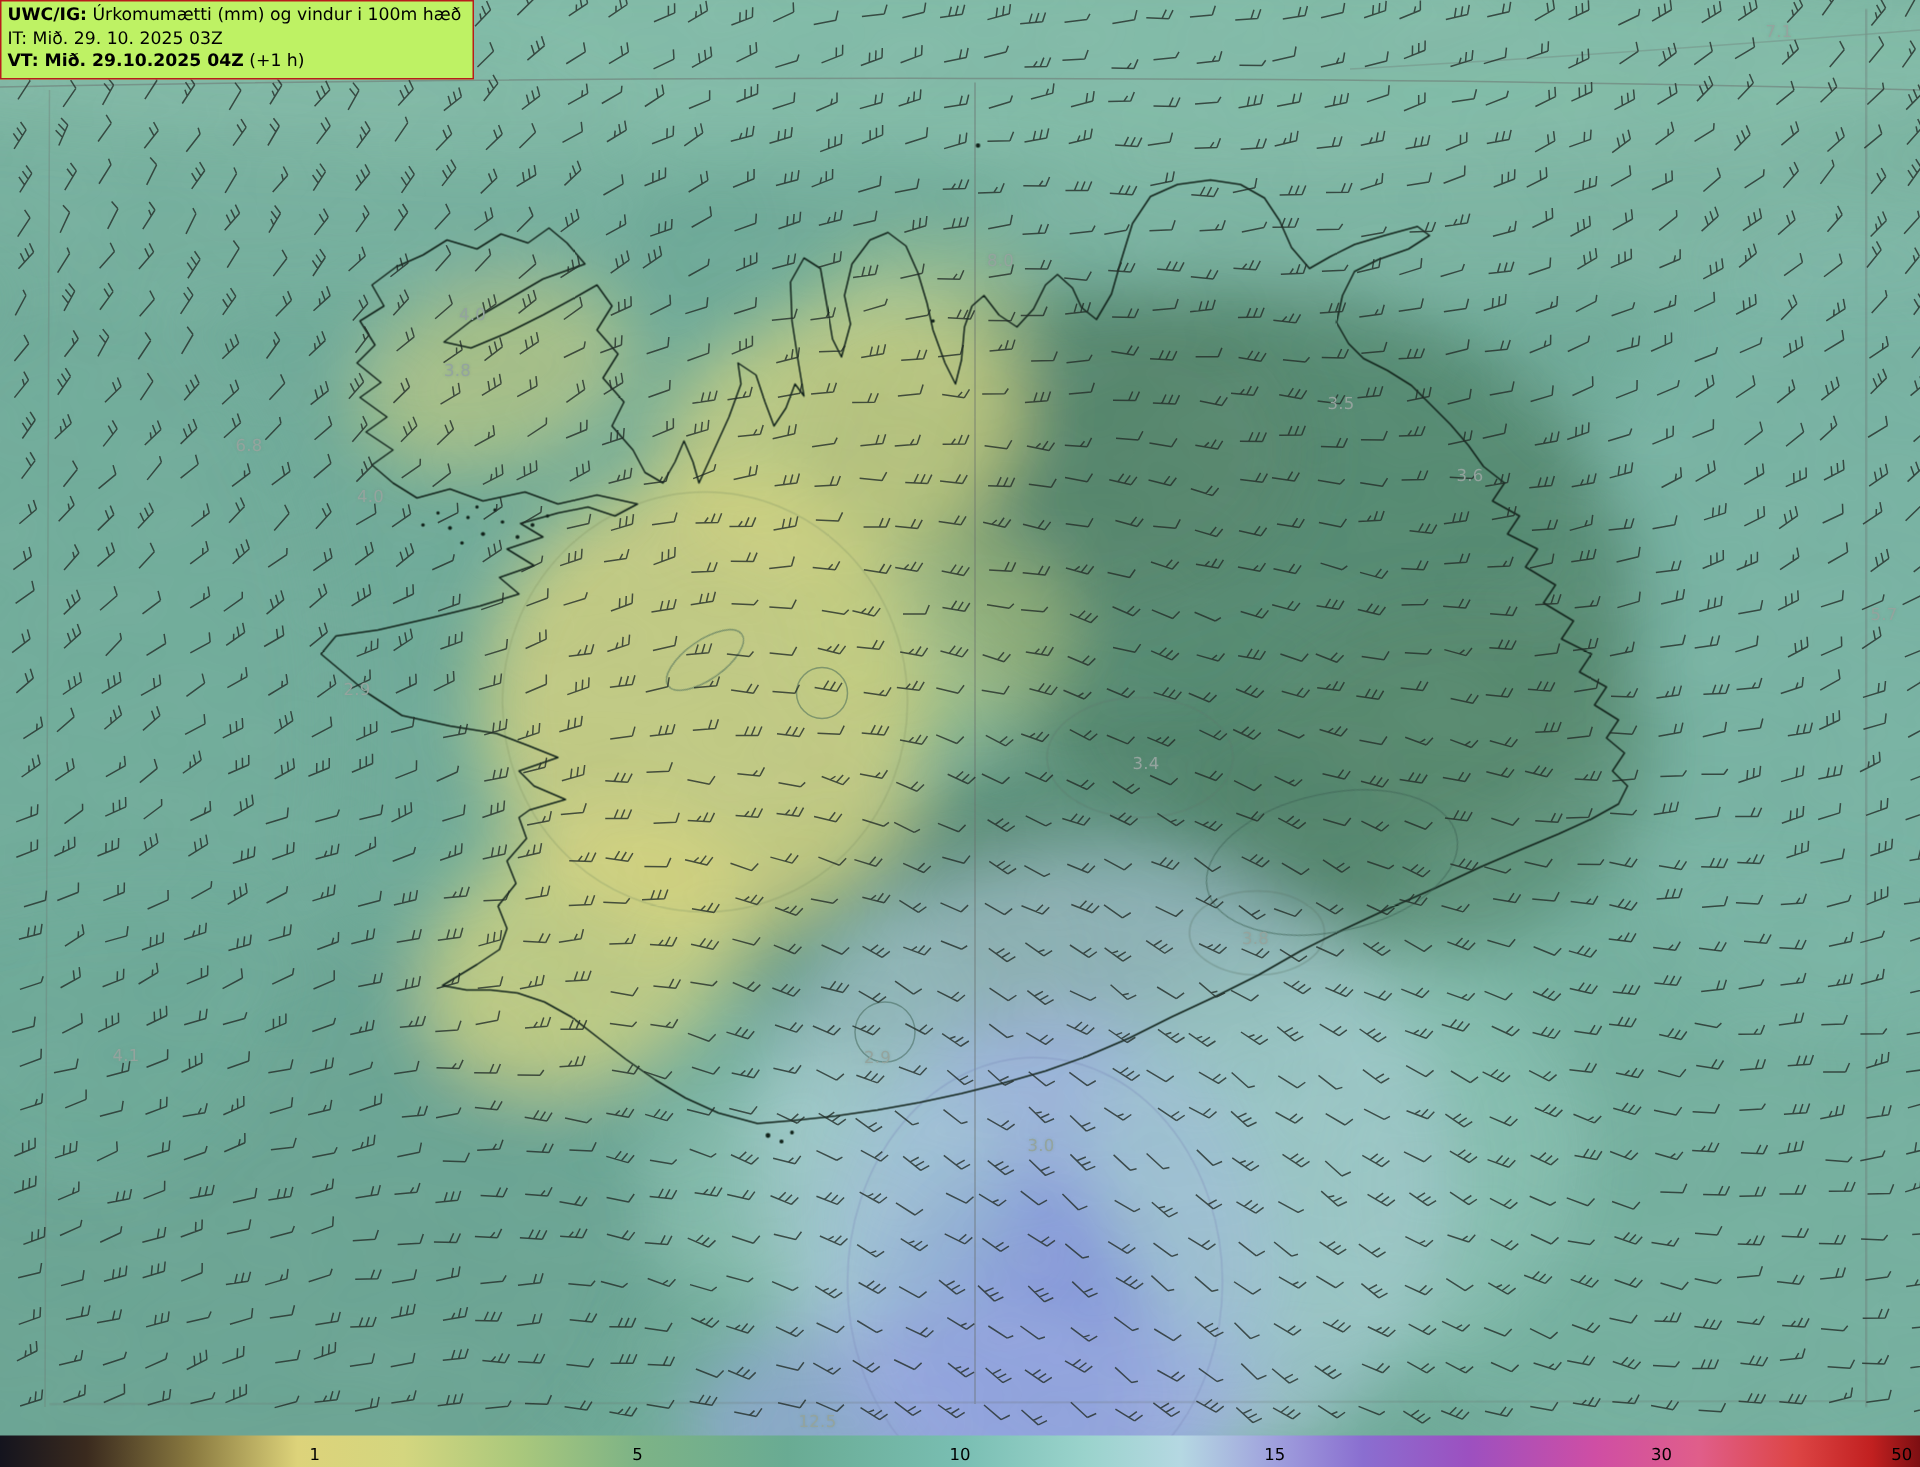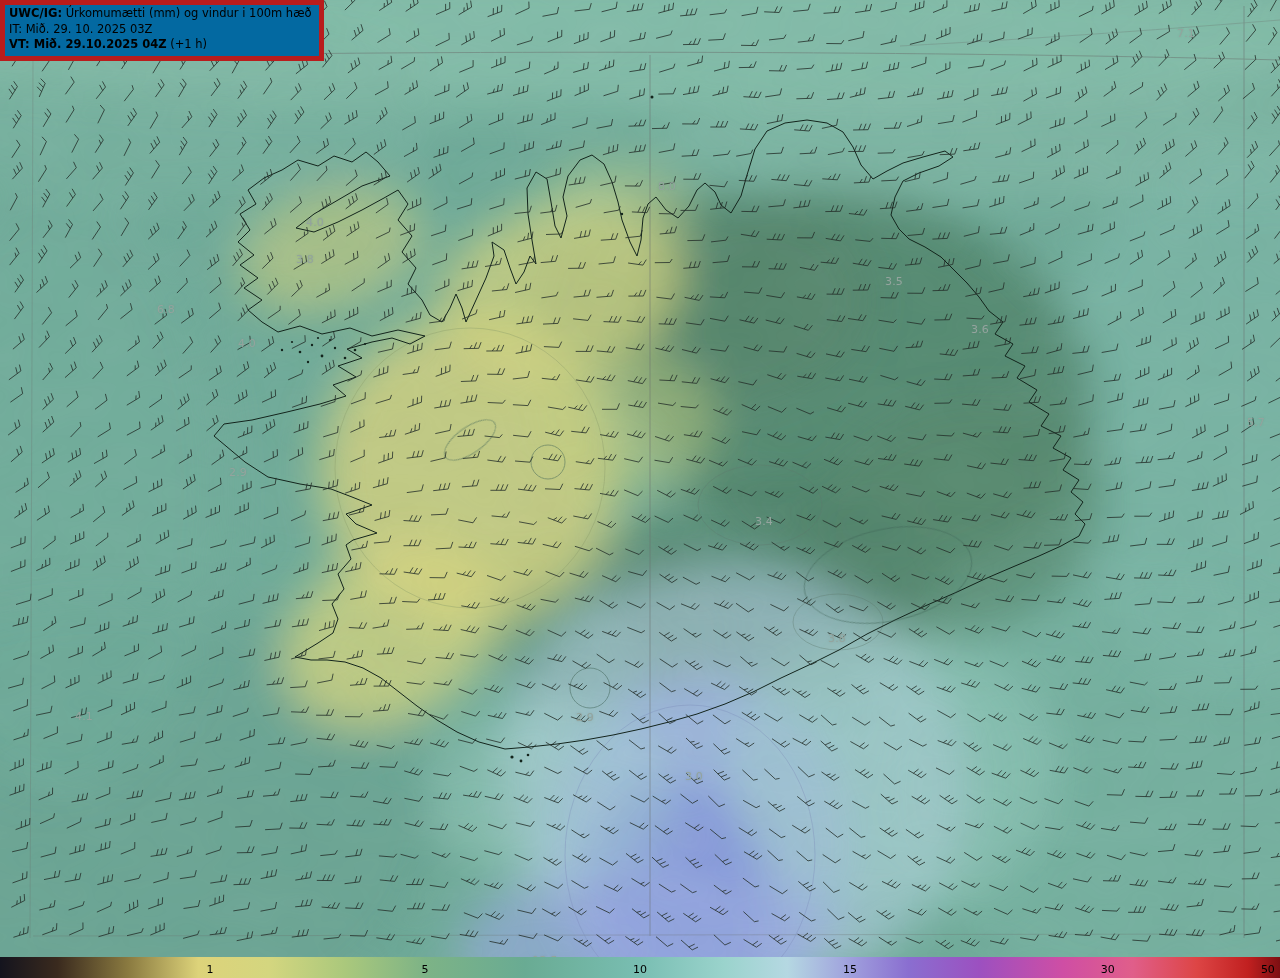--- a/index.html
+++ b/index.html
@@ -1,24 +1,24 @@
 <!DOCTYPE html>
 <html><head>
 <meta charset="utf-8">
 <style>
   html,body{margin:0;padding:0;background:#fff;}
   #screen{position:relative;width:1280px;height:978px;overflow:hidden;
           background:#6fab99;font-family:"DejaVu Sans",sans-serif;}
   #field-svg,#barbs{position:absolute;left:0;top:0;display:block;}
-  #contour-labels{position:absolute;left:0;top:16px;width:1125px;height:958px;pointer-events:none;}
+  #contour-labels{position:absolute;left:0;top:4px;width:1125px;height:958px;pointer-events:none;}
   .contour-label{position:absolute;transform:translate(-50%,-50%);
                  font-size:11px;color:#94a49e;letter-spacing:.2px;
                  text-shadow:0 0 2px rgba(110,140,130,.4);white-space:nowrap;}
-  #title-box{position:absolute;left:0;top:0;z-index:6;background:#0369a1;
-             border:5px solid #b91c1c;padding:1px 7px 3px 4px;font-size:11.5px;
+  #title-box{position:absolute;left:0;top:0;z-index:6;background:#bef264;
+             border:1px solid #b91c1c;padding:1px 7px 3px 4px;font-size:11.5px;
              line-height:1.35;color:#000;white-space:nowrap;}
   #title-box .b{font-weight:bold;}
   #colorbar{position:absolute;left:0;bottom:0;width:1280px;height:21px;z-index:5;}
   .cb-tick{position:absolute;bottom:2px;transform:translateX(-50%);
            font-size:11px;color:#000;}
   .cb-tick.last{transform:translateX(-100%);}
 </style>
 </head>
 <body>
 

